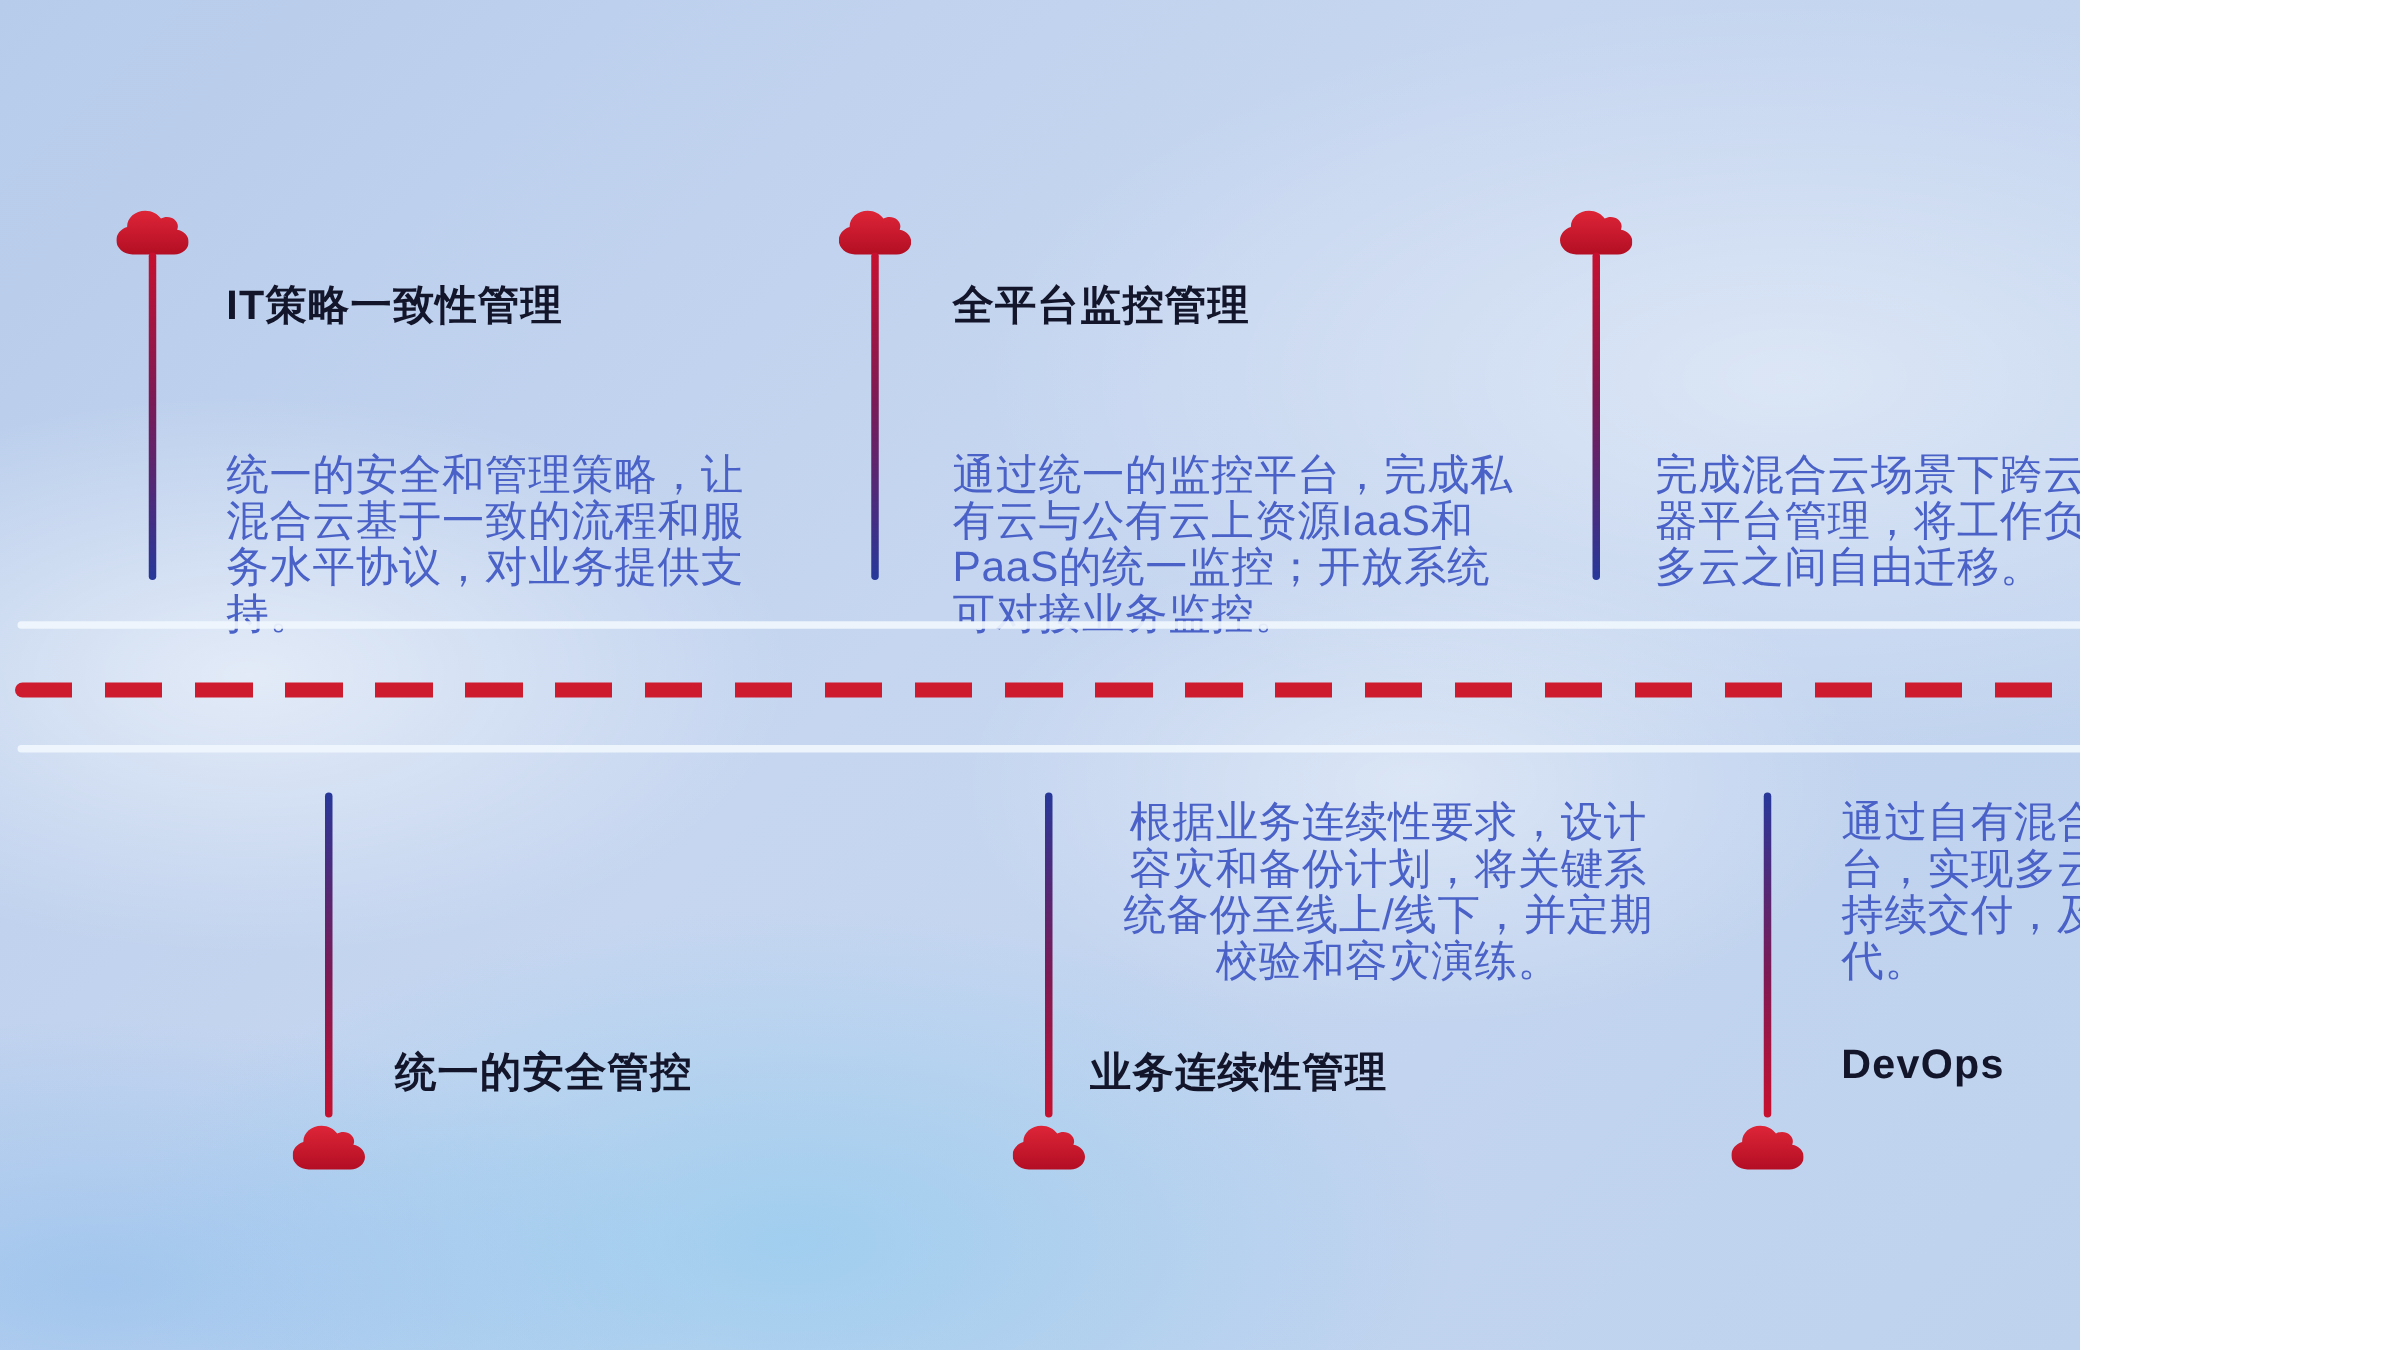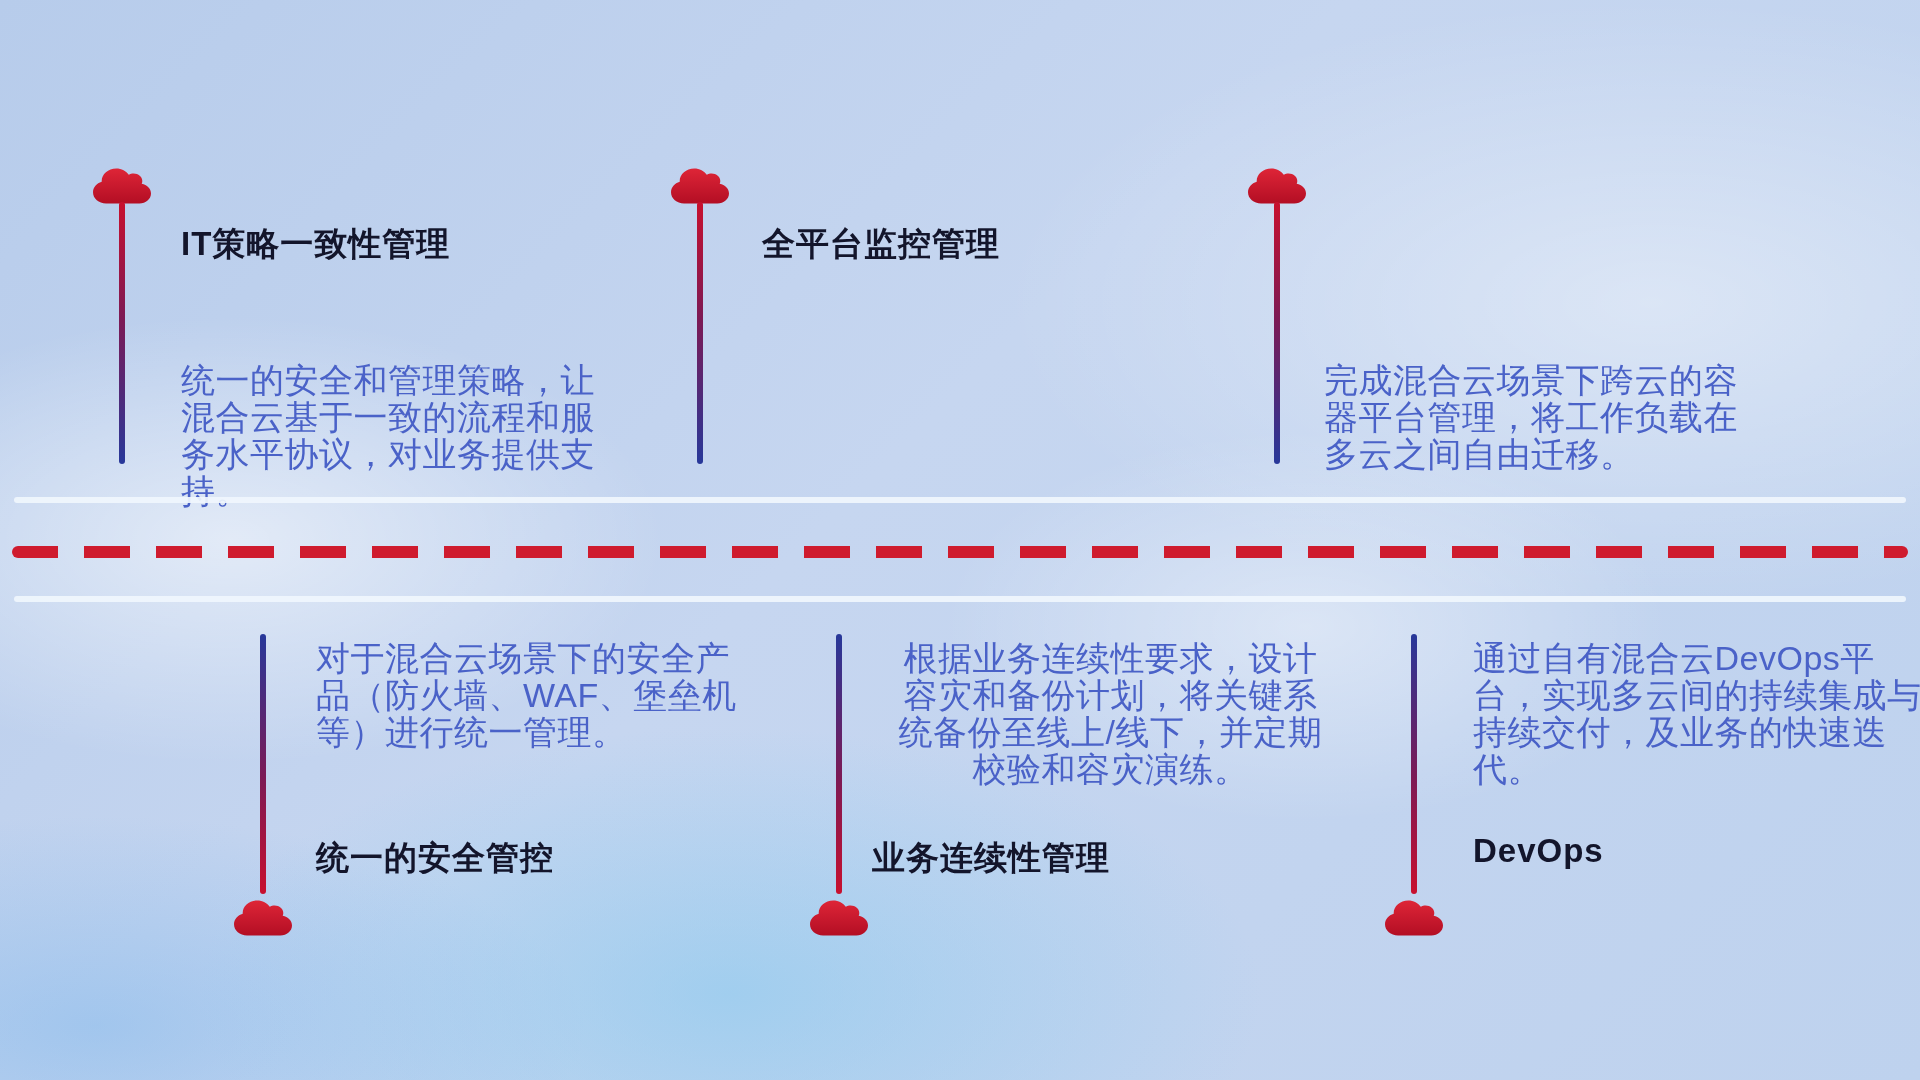--- a/index.html
+++ b/index.html
@@ -2,21 +2,21 @@
 <html><head>
 <meta charset="utf-8">
 <style>
   html, body {
     margin: 0;
     padding: 0;
     font-family: "Liberation Sans", "DejaVu Sans", sans-serif;
   }
   .stage {
     position: relative;
-    width: 1920px;
+    width: 1664px;
     height: 1080px;
     overflow: hidden;
     background-color: #c2d2ec;
     background-image:
       radial-gradient(620px 320px at 12% 50%, rgba(255,255,255,0.55), rgba(255,255,255,0) 70%),
       radial-gradient(900px 420px at 86% 28%, rgba(255,255,255,0.40), rgba(255,255,255,0) 72%),
       radial-gradient(760px 380px at 38% 92%, rgba(132,200,238,0.55), rgba(132,200,238,0) 70%),
       radial-gradient(520px 280px at 68% 58%, rgba(255,255,255,0.40), rgba(255,255,255,0) 70%),
       radial-gradient(700px 300px at 5% 95%, rgba(120,180,235,0.45), rgba(120,180,235,0) 70%),
       linear-gradient(135deg, #b7cceb 0%, #c6d6f0 45%, #bed2ee 100%);
@@ -133,35 +133,35 @@
   <div class="item-title t1-title">IT策略一致性管理</div>
   <div class="item-desc t1-desc">统一的安全和管理策略，让混合云基于一致的流程和服务水平协议，对业务提供支持。</div>
 
   <div class="cloud t2-cloud">
       <svg>
         <use href="#cloud-shape"></use>
       </svg>
     </div>
   <div class="stem down stem-top t2-stem"></div>
   <div class="item-title t2-title">全平台监控管理</div>
+  <div class="item-desc t2-desc">通过统一的监控平台，完成私有云与公有云上资源IaaS和PaaS的统一监控；开放系统可对接业务监控。</div>
 
   <div class="cloud t3-cloud">
       <svg>
         <use href="#cloud-shape"></use>
       </svg>
     </div>
   <div class="stem down stem-top t3-stem"></div>
   <div class="item-desc t3-desc">完成混合云场景下跨云的容器平台管理，将工作负载在多云之间自由迁移。</div>
 
   <div class="solid-line" style="top:497px"></div>
   <div class="dashed-line" style="top:546px"></div>
   <div class="solid-line" style="top:596px"></div>
 
   <div class="stem up stem-bottom b1-stem"></div>
-  <div class="item-desc b1-desc">对于混合云场景下的安全产品（防火墙、WAF、堡垒机等）进行统一管理。</div>
   <div class="item-title b1-title">统一的安全管控</div>
   <div class="cloud b1-cloud">
       <svg>
         <use href="#cloud-shape"></use>
       </svg>
     </div>
 
   <div class="stem up stem-bottom b2-stem"></div>
   <div class="item-desc b2-desc">根据业务连续性要求，设计容灾和备份计划，将关键系统备份至线上/线下，并定期校验和容灾演练。</div>
   <div class="item-title b2-title">业务连续性管理</div>

